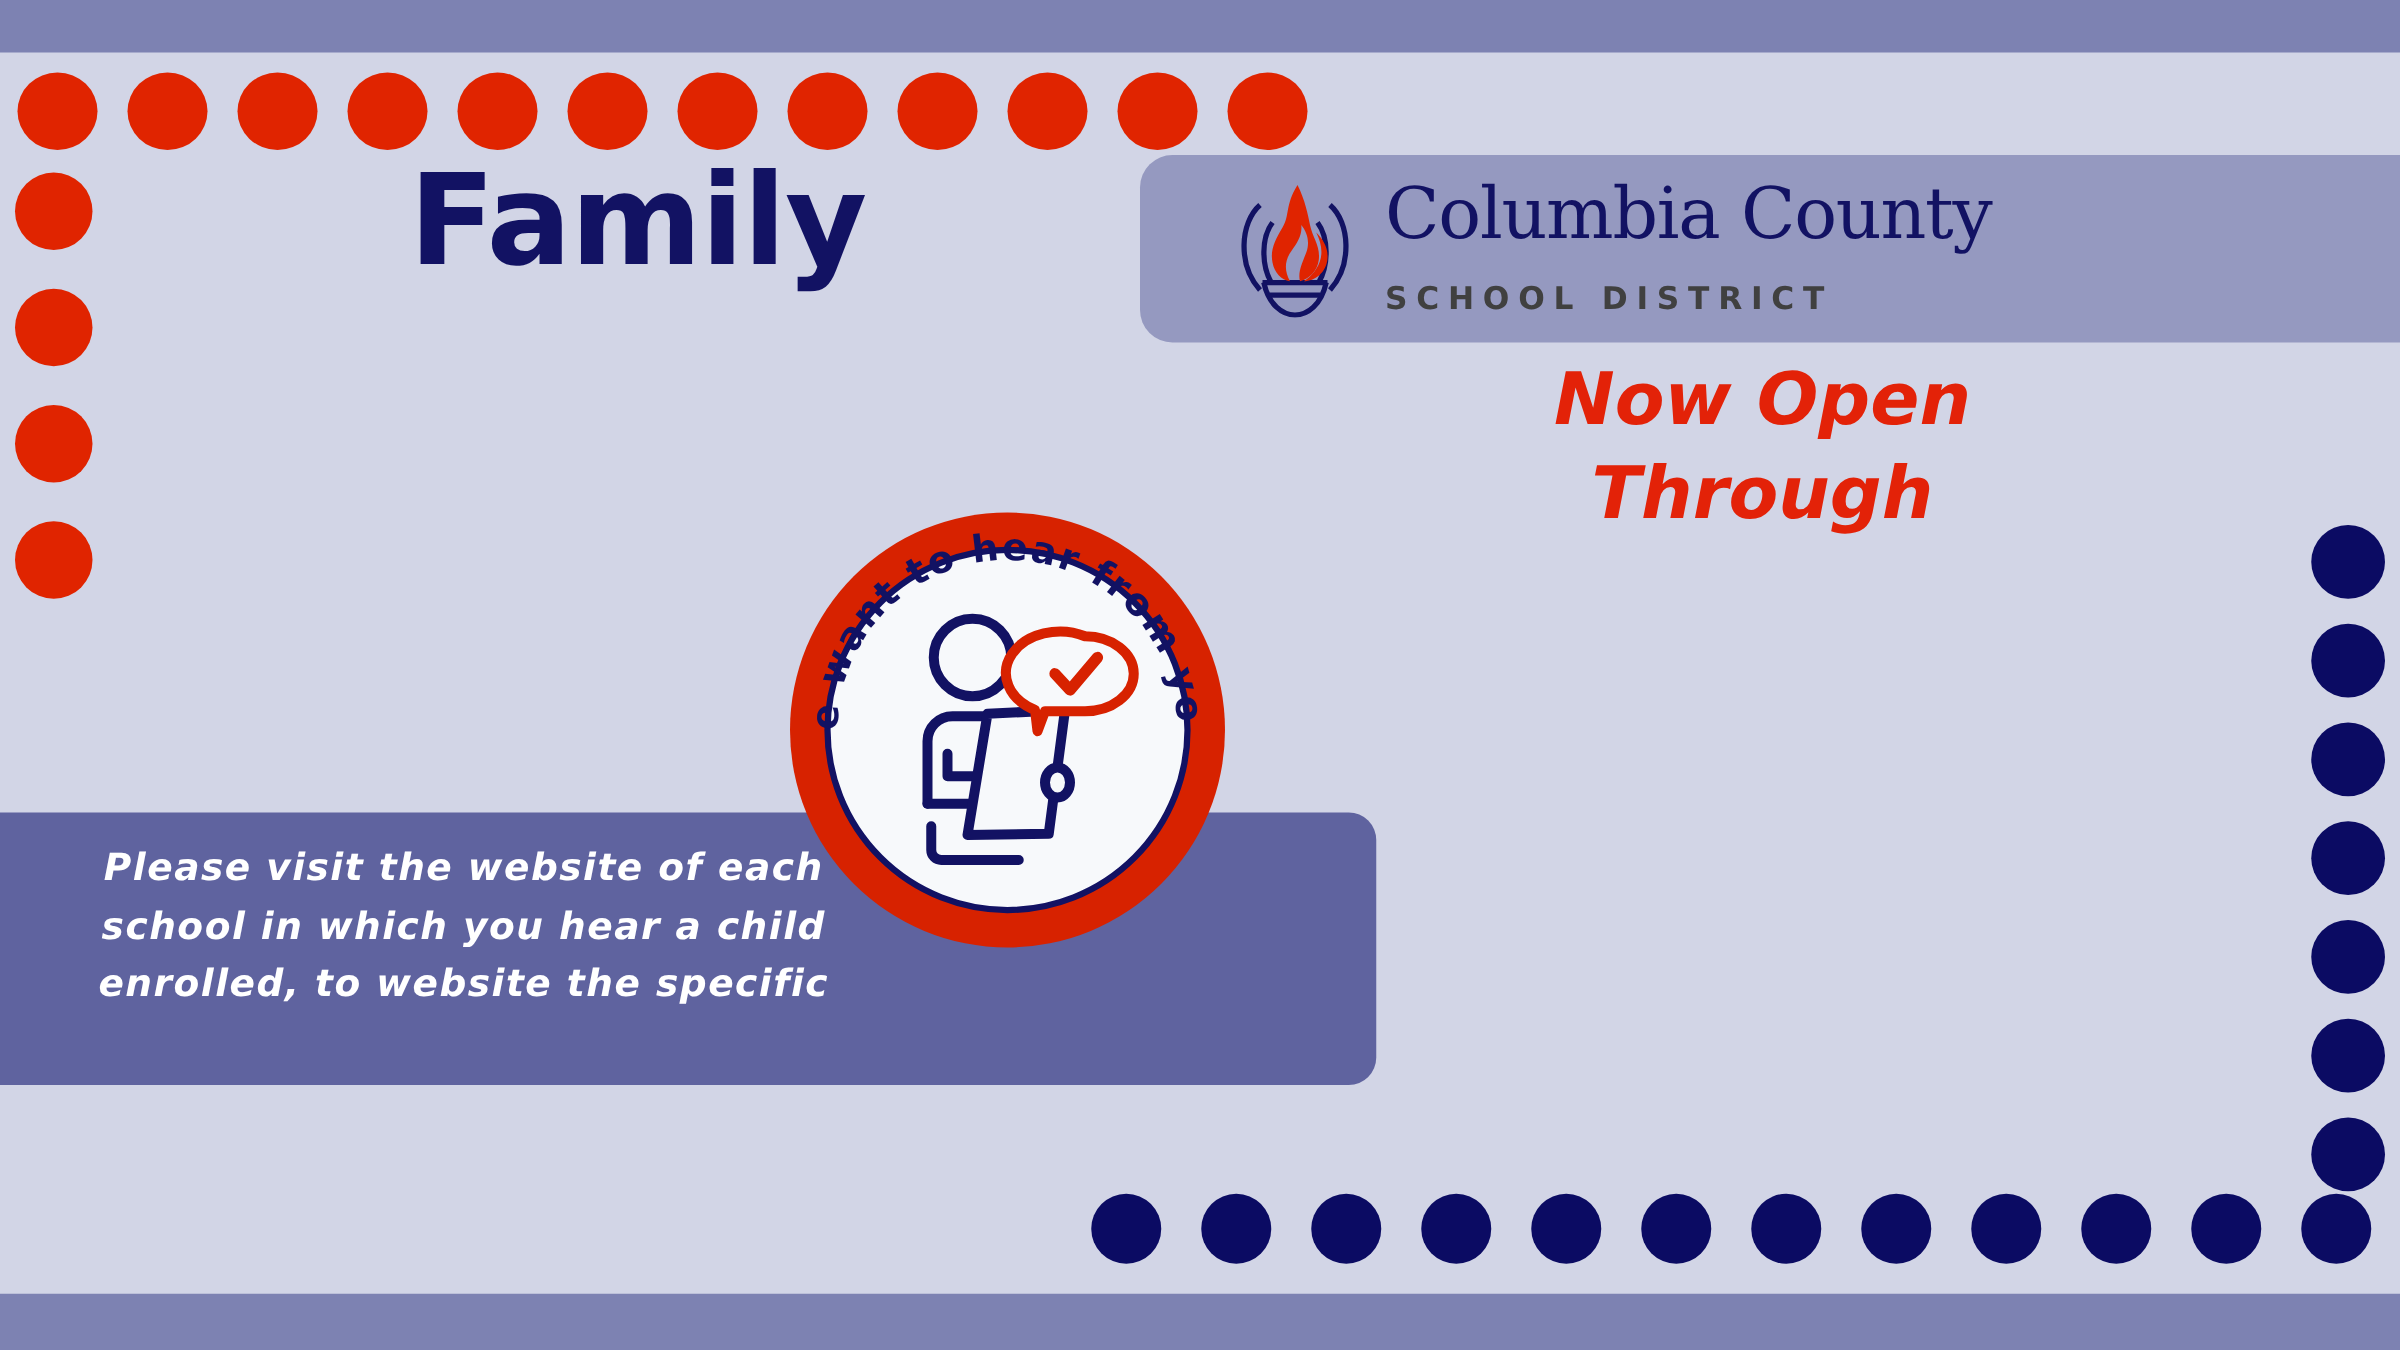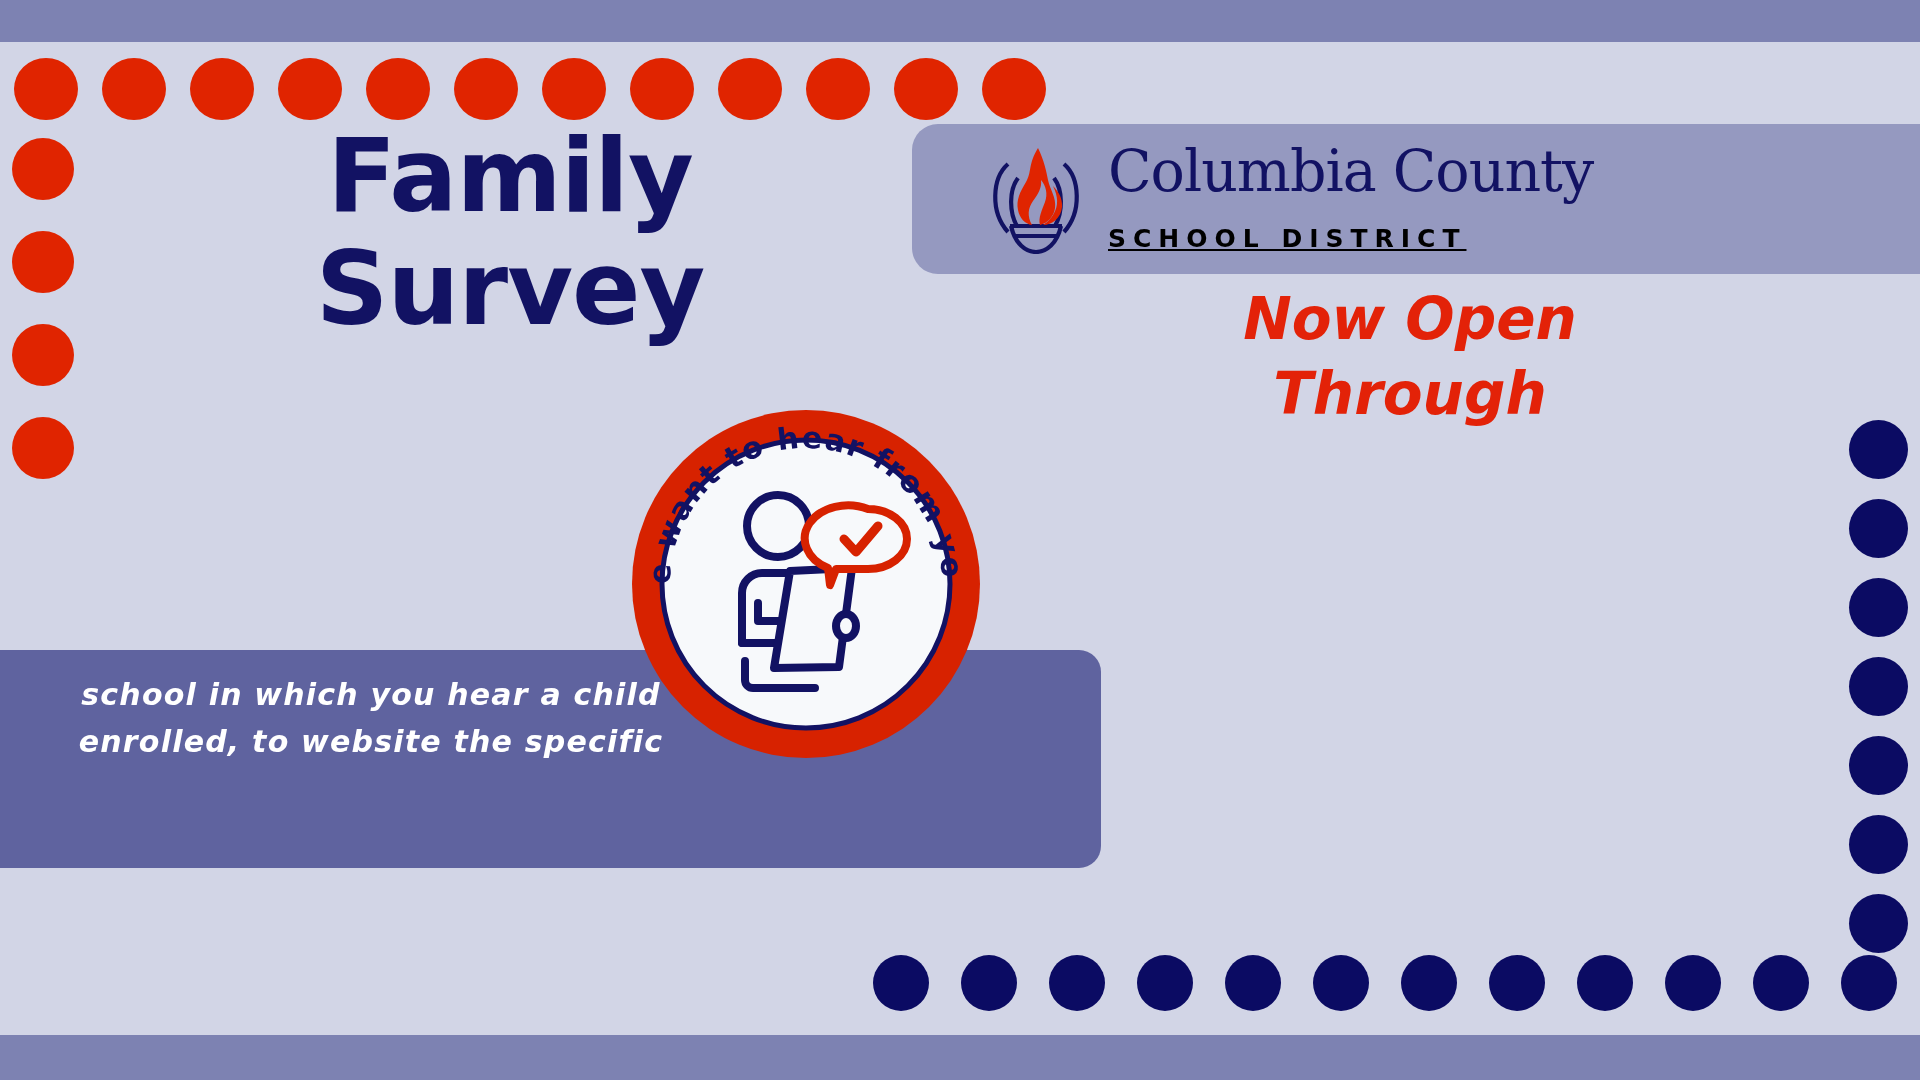--- a/index.html
+++ b/index.html
@@ -50,22 +50,22 @@
   }
   .logo-mark{width:108px;height:112px;flex:0 0 auto;}
   .logo-words{display:flex;flex-direction:column;justify-content:center;}
   .logo-name{
     font-family:"DejaVu Serif", serif;
     font-size:57px;color:#121263;line-height:1.0;
     letter-spacing:-1px;white-space:nowrap;
   }
   .logo-sub{
     font-family:"DejaVu Sans", sans-serif;
-    font-size:25px;font-weight:bold;color:#000000;
-    letter-spacing:7px;margin-top:24px;white-space:nowrap;text-decoration:underline;
+    font-size:25px;font-weight:bold;color:#404040;
+    letter-spacing:7px;margin-top:24px;white-space:nowrap;
   }
 
   
   .date-block{
     position:absolute;
     left:1060px;top:282px;width:700px;
     text-align:center;
     color:#e32208;
     font-family:"DejaVu Sans", sans-serif;
     font-weight:bold;font-style:italic;
@@ -148,21 +148,20 @@
       <div class="dot dot-navy" style="left: 1401px; top: 955px; width: 56px; height: 56px;"></div>
       <div class="dot dot-navy" style="left: 1489px; top: 955px; width: 56px; height: 56px;"></div>
       <div class="dot dot-navy" style="left: 1577px; top: 955px; width: 56px; height: 56px;"></div>
       <div class="dot dot-navy" style="left: 1665px; top: 955px; width: 56px; height: 56px;"></div>
       <div class="dot dot-navy" style="left: 1753px; top: 955px; width: 56px; height: 56px;"></div>
       <div class="dot dot-navy" style="left: 1841px; top: 955px; width: 56px; height: 56px;"></div>
     </div>
 
   <div class="title">
     <div>Family</div>
-    <div>Survey</div>
   </div>
 
   <div class="logo-plate">
     <div class="logo-inner">
       <span class="logo-mark">
         <svg viewBox="0 0 108 112" xmlns="http://www.w3.org/2000/svg">
           <g fill="none" stroke="#121263" stroke-width="4.2">
             <path d="M26 22 C10 36 8 70 26 90"></path>
             <path d="M82 22 C98 36 100 70 82 90"></path>
             <path d="M36 36 C27 48 27 70 35 84"></path>
@@ -185,20 +184,21 @@
     </div>
   </div>
 
   <div class="date-block">
     <div>Now Open</div>
     <div>Through</div>
   </div>
 
   <div class="note-panel">
     <div class="note-text">
+      <div>Please visit the website of each</div>
       <div>school in which you hear a child</div>
       <div>enrolled, to website the specific</div>
     </div>
   </div>
 
   <div class="badge">
     <svg viewBox="0 0 352 352" xmlns="http://www.w3.org/2000/svg">
       <defs>
         <path id="arcpath" d="M 40 176 A 136 136 0 1 1 312 176"></path>
       </defs>

